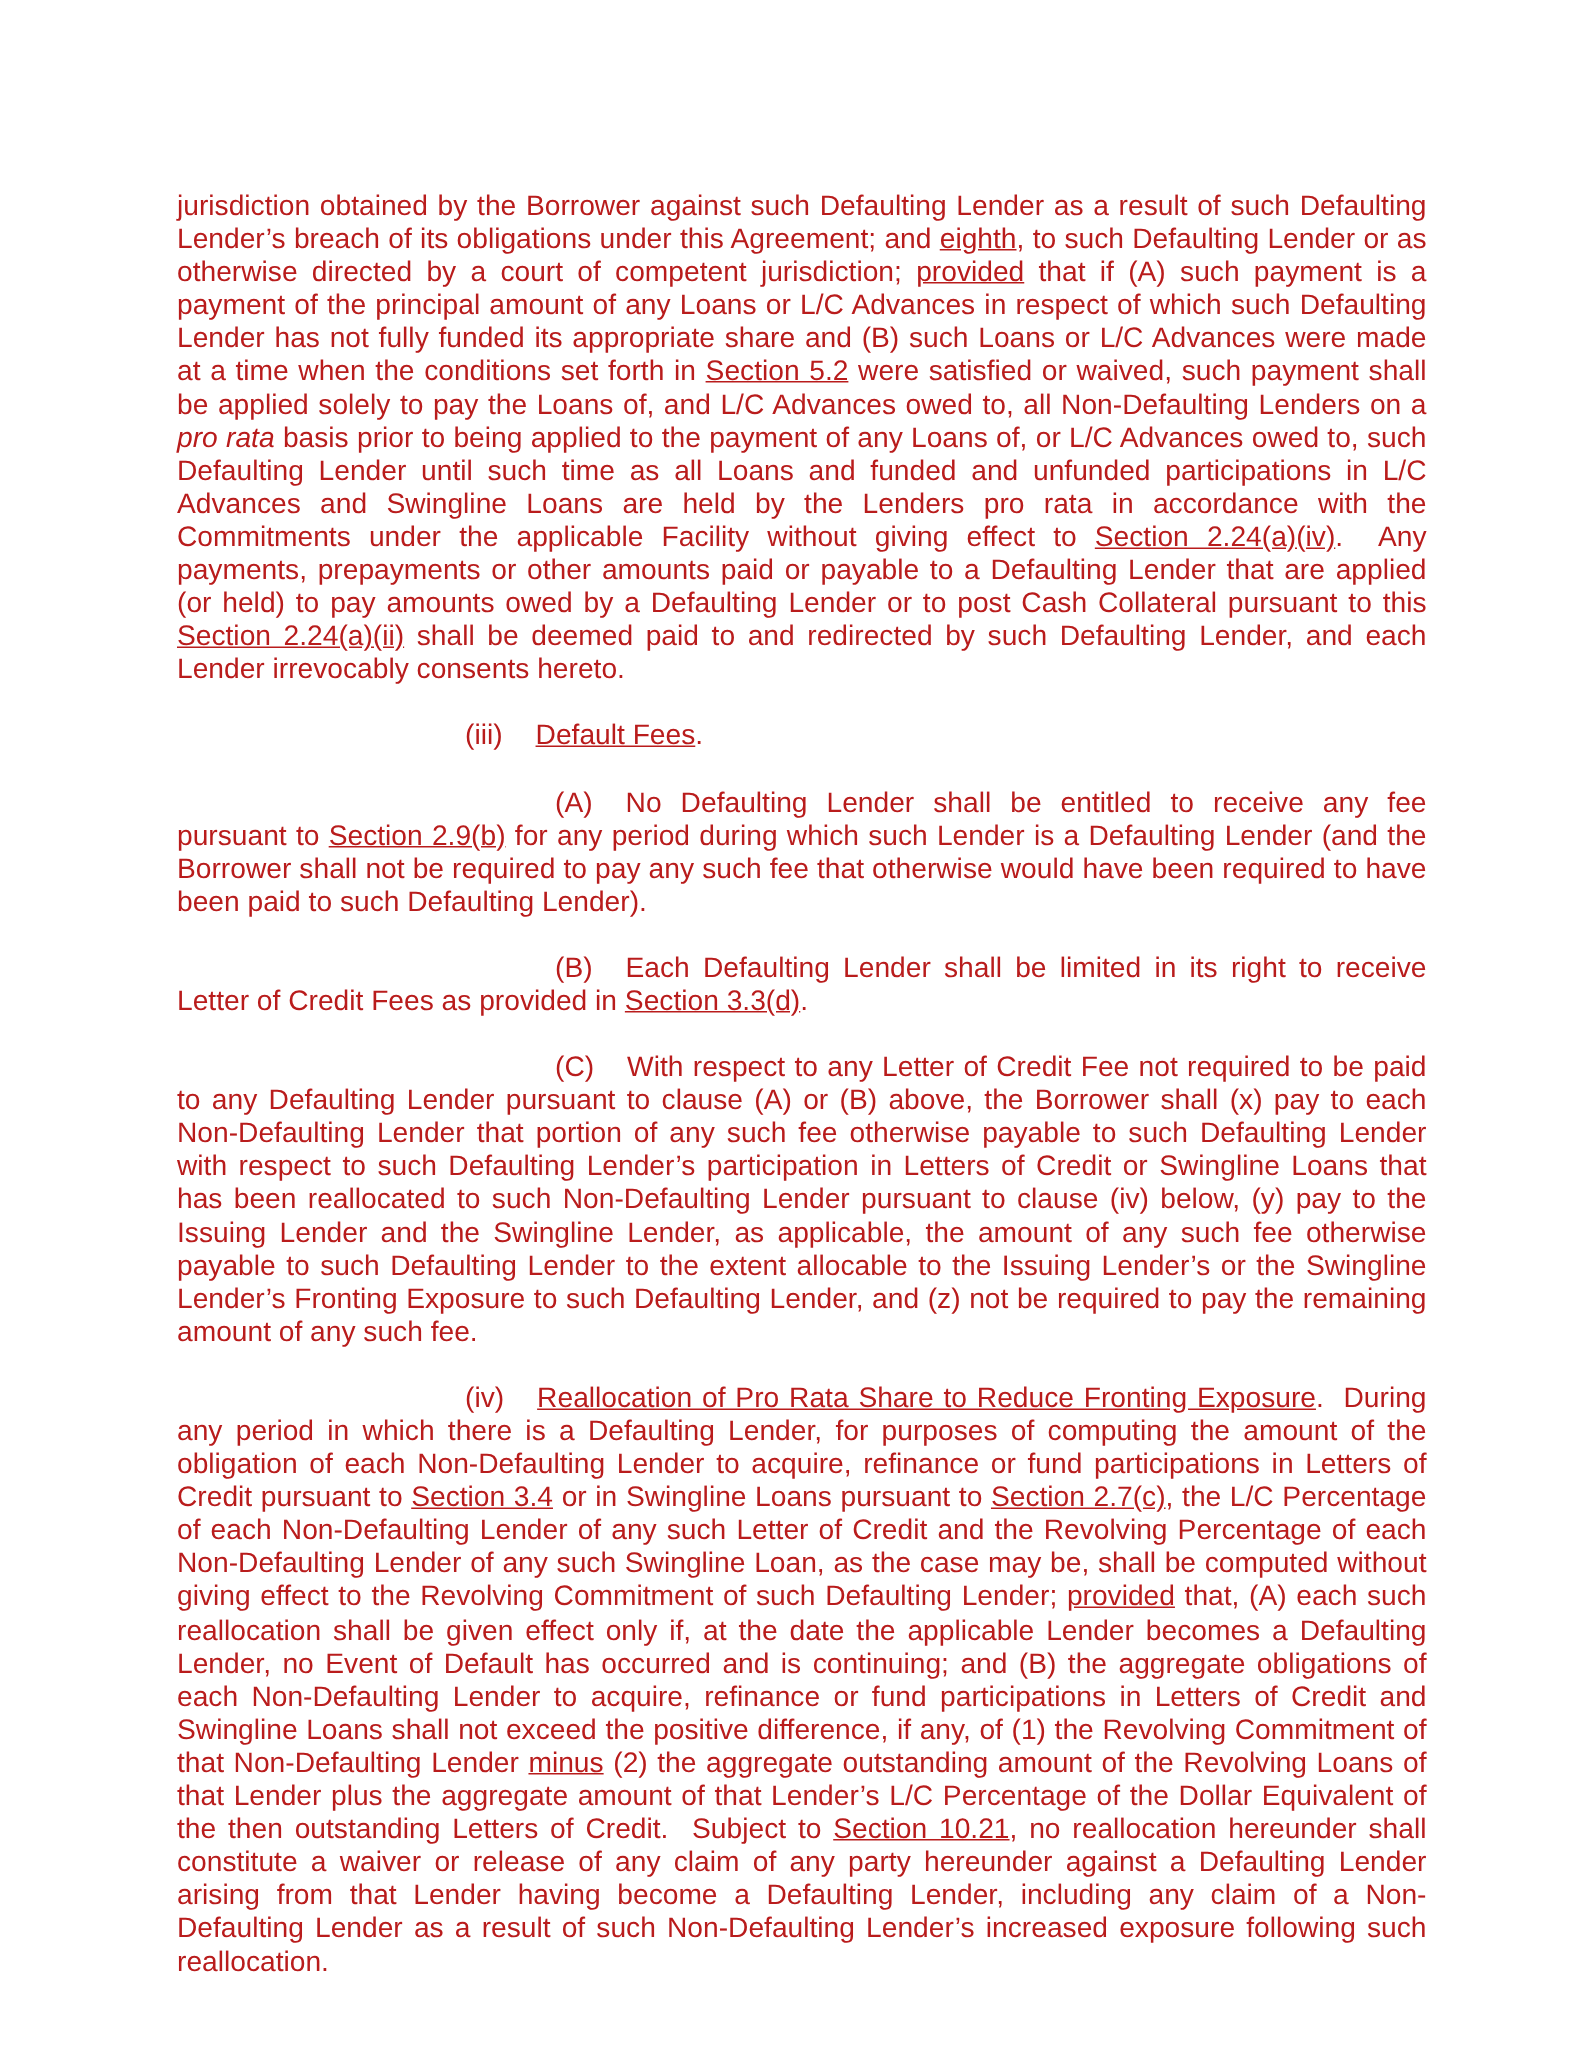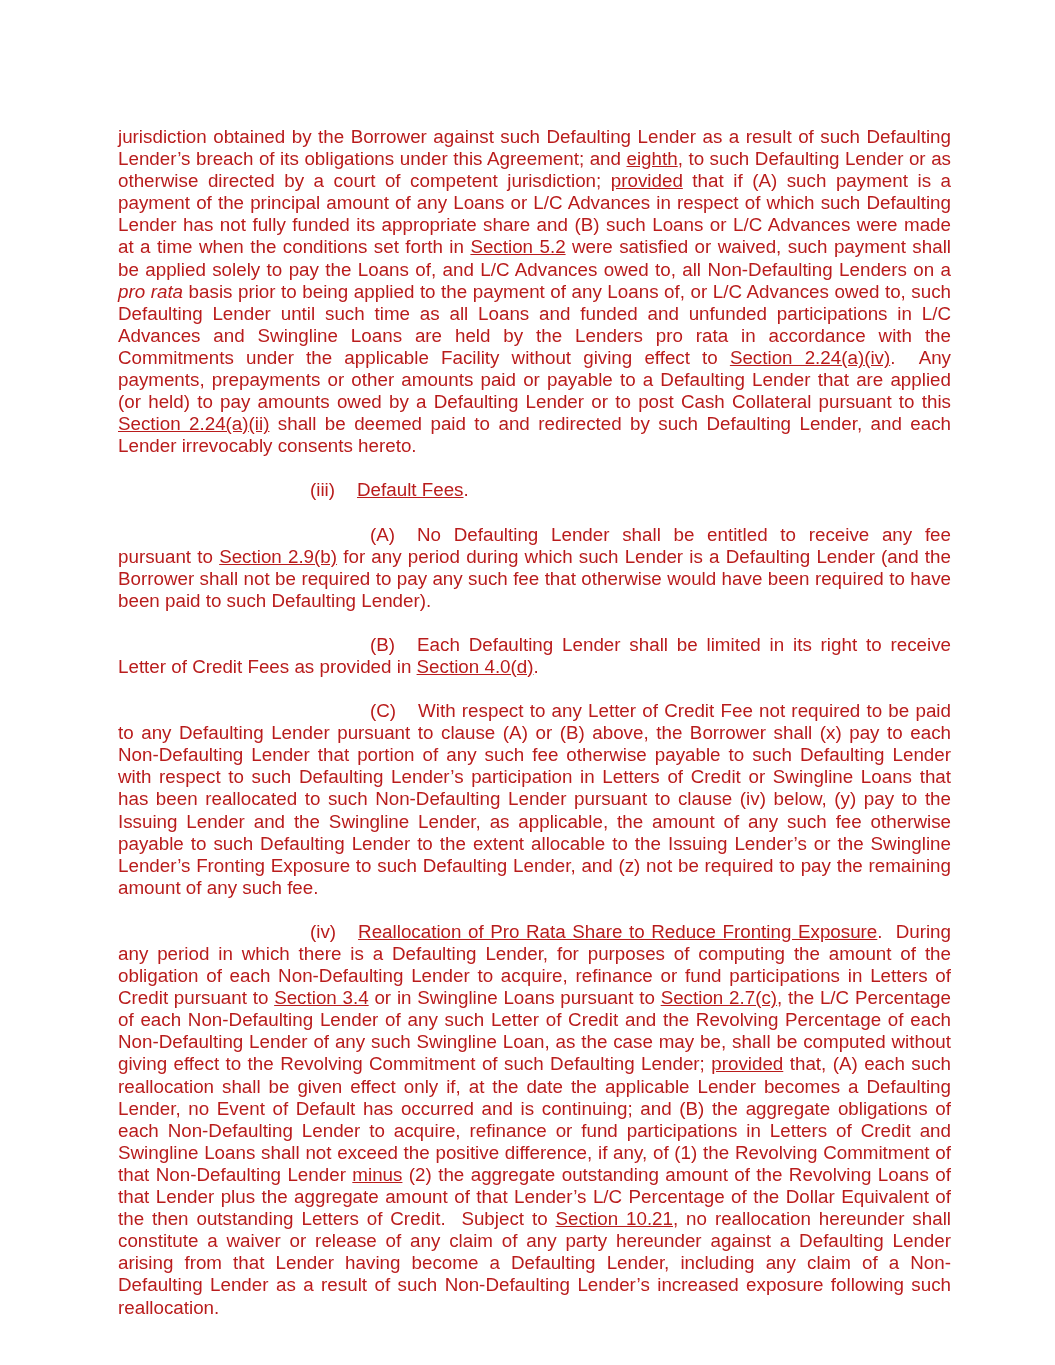--- a/index.html
+++ b/index.html
@@ -47,17 +47,17 @@
   }
 </style>
 </head>
 <body>
 
 <div class="page">
   <div class="content">
       <p class="para body"><span>jurisdiction obtained by the Borrower against such Defaulting Lender as a result of such Defaulting Lender’s breach of its obligations under this Agreement; and </span><span class="u">eighth</span><span>, to such Defaulting Lender or as otherwise directed by a court of competent jurisdiction; </span><span class="u">provided</span><span> that if (A) such payment is a payment of the principal amount of any Loans or L/C Advances in respect of which such Defaulting Lender has not fully funded its appropriate share and (B) such Loans or L/C Advances were made at a time when the conditions set forth in </span><span class="u">Section 5.2</span><span> were satisfied or waived, such payment shall be applied solely to pay the Loans of, and L/C Advances owed to, all Non-Defaulting Lenders on a </span><span class="i">pro rata</span><span> basis prior to being applied to the payment of any Loans of, or L/C Advances owed to, such Defaulting Lender until such time as all Loans and funded and unfunded participations in L/C Advances and Swingline Loans are held by the Lenders pro rata in accordance with the Commitments under the applicable Facility without giving effect to </span><span class="u">Section 2.24(a)(iv)</span><span>.&nbsp; Any payments, prepayments or other amounts paid or payable to a Defaulting Lender that are applied (or held) to pay amounts owed by a Defaulting Lender or to post Cash Collateral pursuant to this </span><span class="u">Section 2.24(a)(ii)</span><span> shall be deemed paid to and redirected by such Defaulting Lender, and each Lender irrevocably consents hereto.</span></p>
       <p class="para subheading"><span>(iii)</span><span class="tab"></span><span class="u">Default Fees</span><span>.</span></p>
       <p class="para subclause"><span>(A)</span><span class="tab"></span><span>No Defaulting Lender shall be entitled to receive any fee pursuant to </span><span class="u">Section 2.9(b)</span><span> for any period during which such Lender is a Defaulting Lender (and the Borrower shall not be required to pay any such fee that otherwise would have been required to have been paid to such Defaulting Lender).</span></p>
-      <p class="para subclause"><span>(B)</span><span class="tab"></span><span>Each Defaulting Lender shall be limited in its right to receive Letter of Credit Fees as provided in </span><span class="u">Section 4.0(d)</span><span>.</span></p>
+      <p class="para subclause"><span>(B)</span><span class="tab"></span><span>Each Defaulting Lender shall be limited in its right to receive Letter of Credit Fees as provided in </span><span class="u">Section 3.3(d)</span><span>.</span></p>
       <p class="para subclause"><span>(C)</span><span class="tab"></span><span>With respect to any Letter of Credit Fee not required to be paid to any Defaulting Lender pursuant to clause (A) or (B) above, the Borrower shall (x) pay to each Non-Defaulting Lender that portion of any such fee otherwise payable to such Defaulting Lender with respect to such Defaulting Lender’s participation in Letters of Credit or Swingline Loans that has been reallocated to such Non-Defaulting Lender pursuant to clause (iv) below, (y) pay to the Issuing Lender and the Swingline Lender, as applicable, the amount of any such fee otherwise payable to such Defaulting Lender to the extent allocable to the Issuing Lender’s or the Swingline Lender’s Fronting Exposure to such Defaulting Lender, and (z) not be required to pay the remaining amount of any such fee.</span></p>
       <p class="para subheading"><span>(iv)</span><span class="tab"></span><span class="u">Reallocation of Pro Rata Share to Reduce Fronting Exposure</span><span>.&nbsp; During any period in which there is a Defaulting Lender, for purposes of computing the amount of the obligation of each Non-Defaulting Lender to acquire, refinance or fund participations in Letters of Credit pursuant to </span><span class="u">Section 3.4</span><span> or in Swingline Loans pursuant to </span><span class="u">Section 2.7(c)</span><span>, the L/C Percentage of each Non-Defaulting Lender of any such Letter of Credit and the Revolving Percentage of each Non-Defaulting Lender of any such Swingline Loan, as the case may be, shall be computed without giving effect to the Revolving Commitment of such Defaulting Lender; </span><span class="u">provided</span><span> that, (A) each such reallocation shall be given effect only if, at the date the applicable Lender becomes a Defaulting Lender, no Event of Default has occurred and is continuing; and (B) the aggregate obligations of each Non-Defaulting Lender to acquire, refinance or fund participations in Letters of Credit and Swingline Loans shall not exceed the positive difference, if any, of (1) the Revolving Commitment of that Non-Defaulting Lender </span><span class="u">minus</span><span> (2) the aggregate outstanding amount of the Revolving Loans of that Lender plus the aggregate amount of that Lender’s L/C Percentage of the Dollar Equivalent of the then outstanding Letters of Credit.&nbsp; Subject to </span><span class="u">Section 10.21</span><span>, no reallocation hereunder shall constitute a waiver or release of any claim of any party hereunder against a Defaulting Lender arising from that Lender having become a Defaulting Lender, including any claim of a Non-Defaulting Lender as a result of such Non-Defaulting Lender’s increased exposure following such reallocation.</span></p>
     </div>
 </div>
 
 </body></html>

